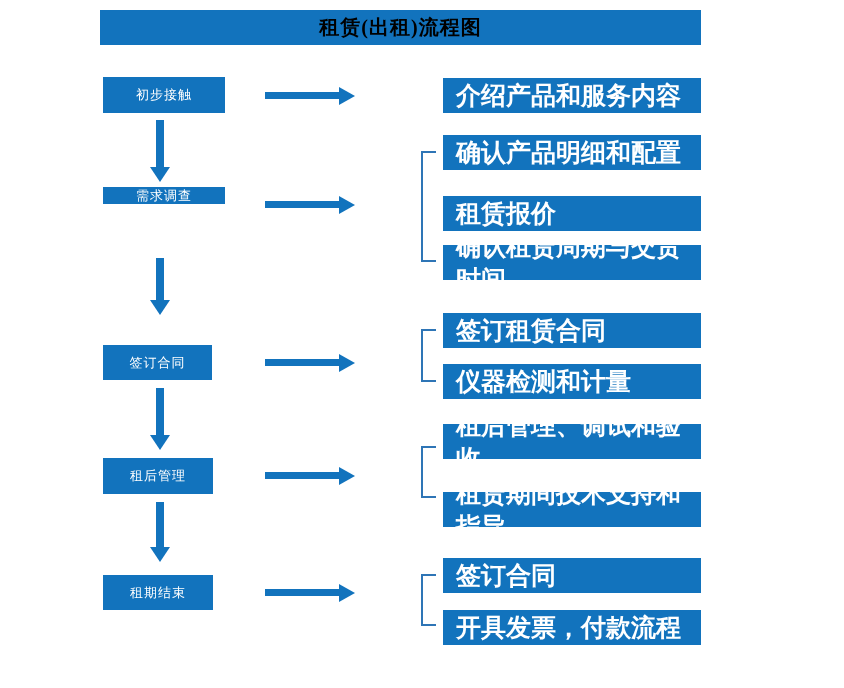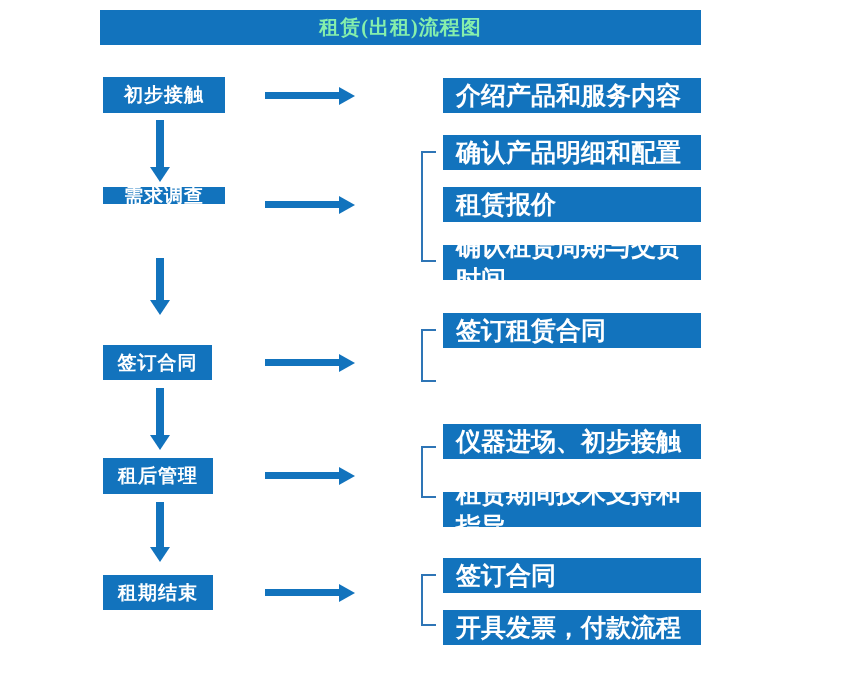--- a/index.html
+++ b/index.html
@@ -16,35 +16,35 @@
     height: 688px;
     background: #ffffff;
     overflow: hidden;
   }
 
   .title-bar {
     position: absolute;
     left: 100px; top: 10px;
     width: 601px; height: 35px;
     background: var(--blue);
-    color: #86efac;
+    color: #000000;
     font-weight: bold;
     font-size: 20px;
     display: flex;
     align-items: center;
     justify-content: center;
     letter-spacing: 1px;
   }
 
   .stage-box {
     position: absolute;
     background: var(--blue);
     color: #ffffff;
-    font-weight: bold;
-    font-size: 19px;
+    font-weight: normal;
+    font-size: 13px;
     display: flex;
     align-items: center;
     justify-content: center;
     letter-spacing: 1px;
   }
 
   .output-box {
     position: absolute;
     left: 443px;
     width: 258px;
@@ -125,24 +125,25 @@
   <div class="h-arrow" style="left:265px;top:589px;width:74px"></div>
 
   <div class="bracket" style="top:151px;height:111px"></div>
   <div class="bracket" style="top:329px;height:53px"></div>
   <div class="bracket" style="top:446px;height:52px"></div>
   <div class="bracket" style="top:574px;height:52px"></div>
 
   <div class="output-box" style="top:78px">介绍产品和服务内容</div>
 
   <div class="output-box" style="top:135px">确认产品明细和配置</div>
-  <div class="output-box" style="top:187px">租赁报价</div>
+  <div class="output-box" style="top:196px">租赁报价</div>
   <div class="output-box" style="top:245px">确认租赁周期与交货时间</div>
 
   <div class="output-box" style="top:313px">签订租赁合同</div>
+  <div class="output-box" style="top:364px">仪器检测和计量</div>
 
-  <div class="output-box" style="top:424px">仪器进场、初步接触</div>
+  <div class="output-box" style="top:424px">租后管理、调试和验收</div>
   <div class="output-box" style="top:492px">租赁期间技术支持和指导</div>
 
   <div class="output-box" style="top:558px">签订合同</div>
   <div class="output-box" style="top:610px">开具发票，付款流程</div>
 
 </div>
 
 </body></html>

